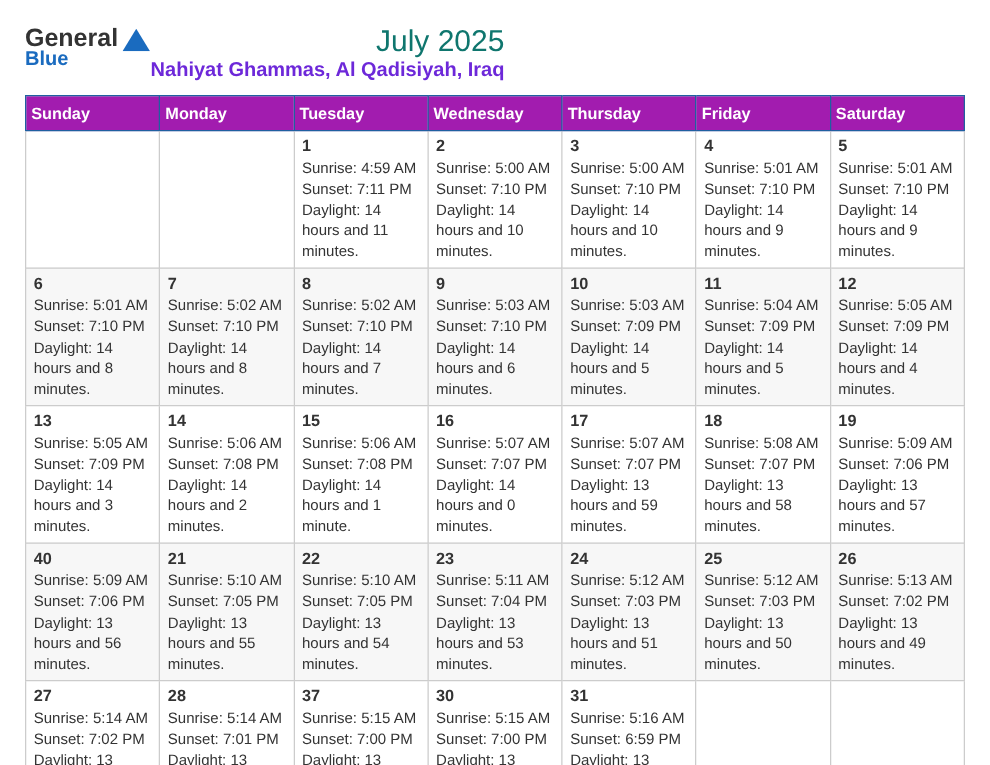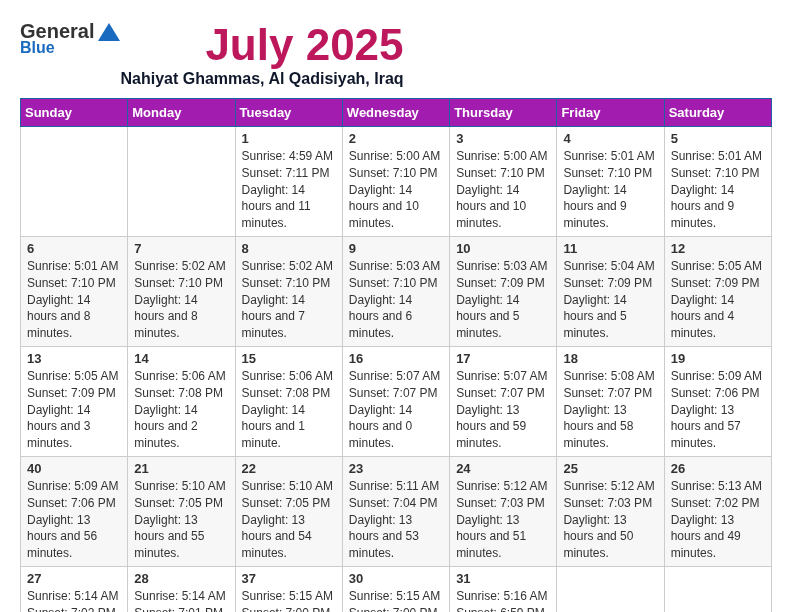--- a/index.html
+++ b/index.html
@@ -22,27 +22,27 @@
     }
     .logo-row {
       display: flex;
       align-items: center;
       gap: 2px;
     }
     .title-area {
       text-align: right;
     }
     .month-title {
-      font-size: 44px;
-      font-weight: bold;
-      color: #be185d;
+      font-size: 24px;
+      font-weight: normal;
+      color: #0f766e;
     }
     .location-title {
       font-size: 16px;
-      color: #0f172a;
+      color: #6d28d9;
       font-weight: bold;
     }
     .calendar {
       width: 100%;
       border-collapse: collapse;
       border: 1px solid #ccc;
     }
     .calendar th {
       background-color: #a21caf;
       color: #fff;

